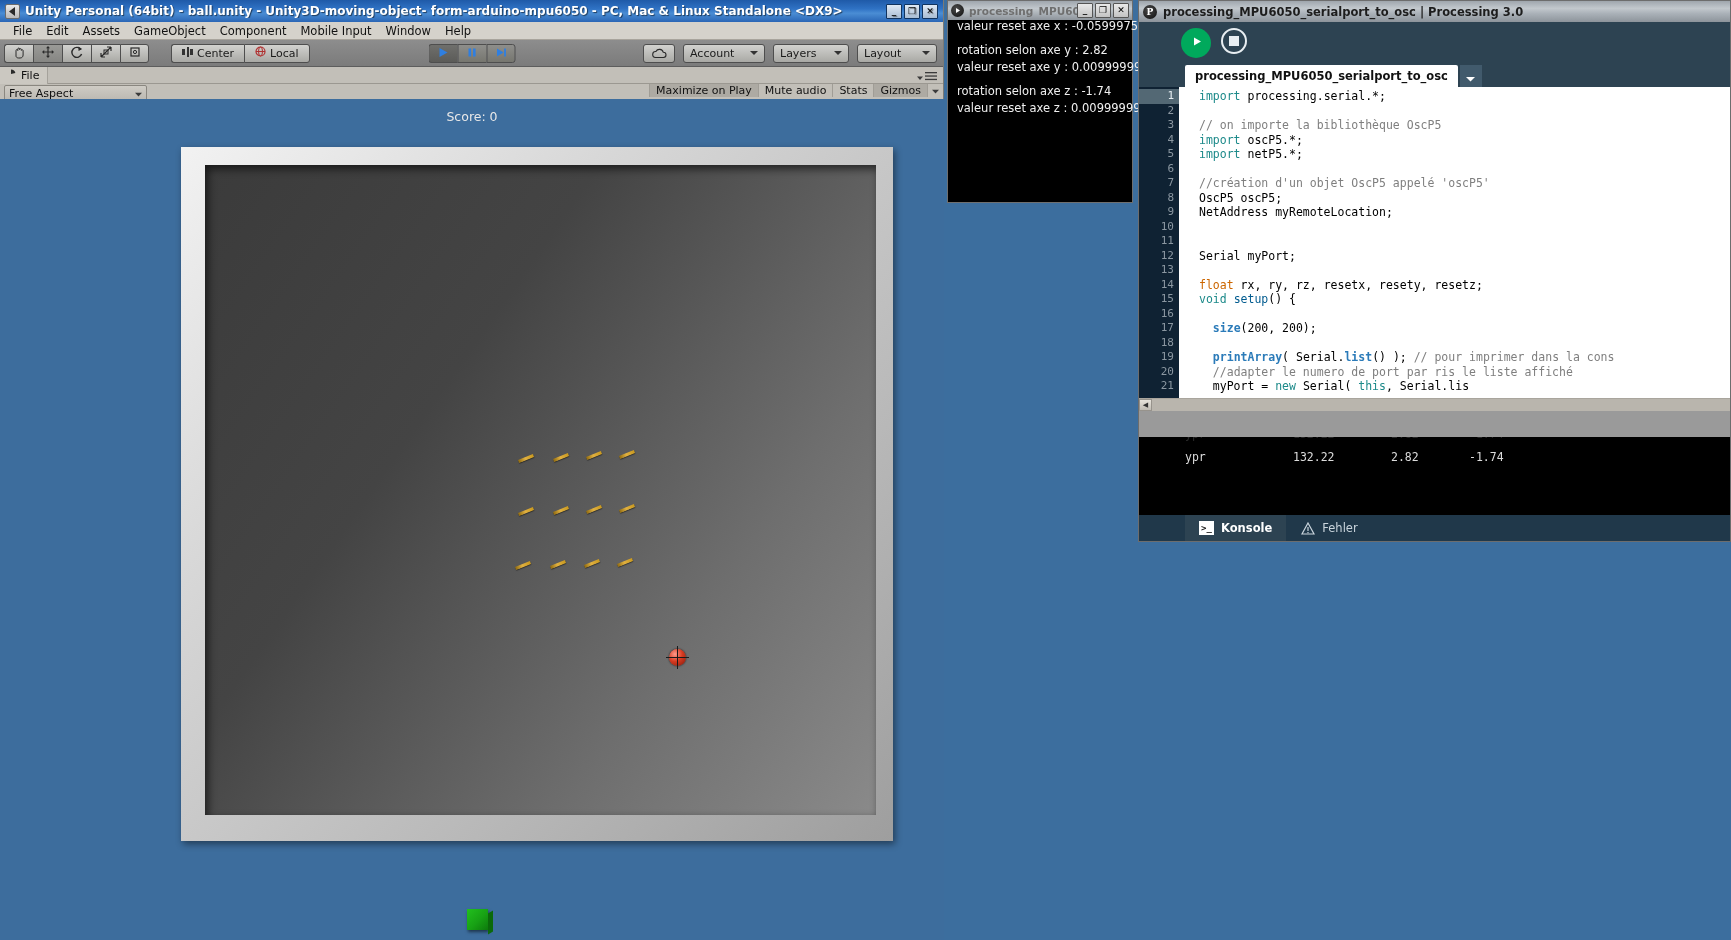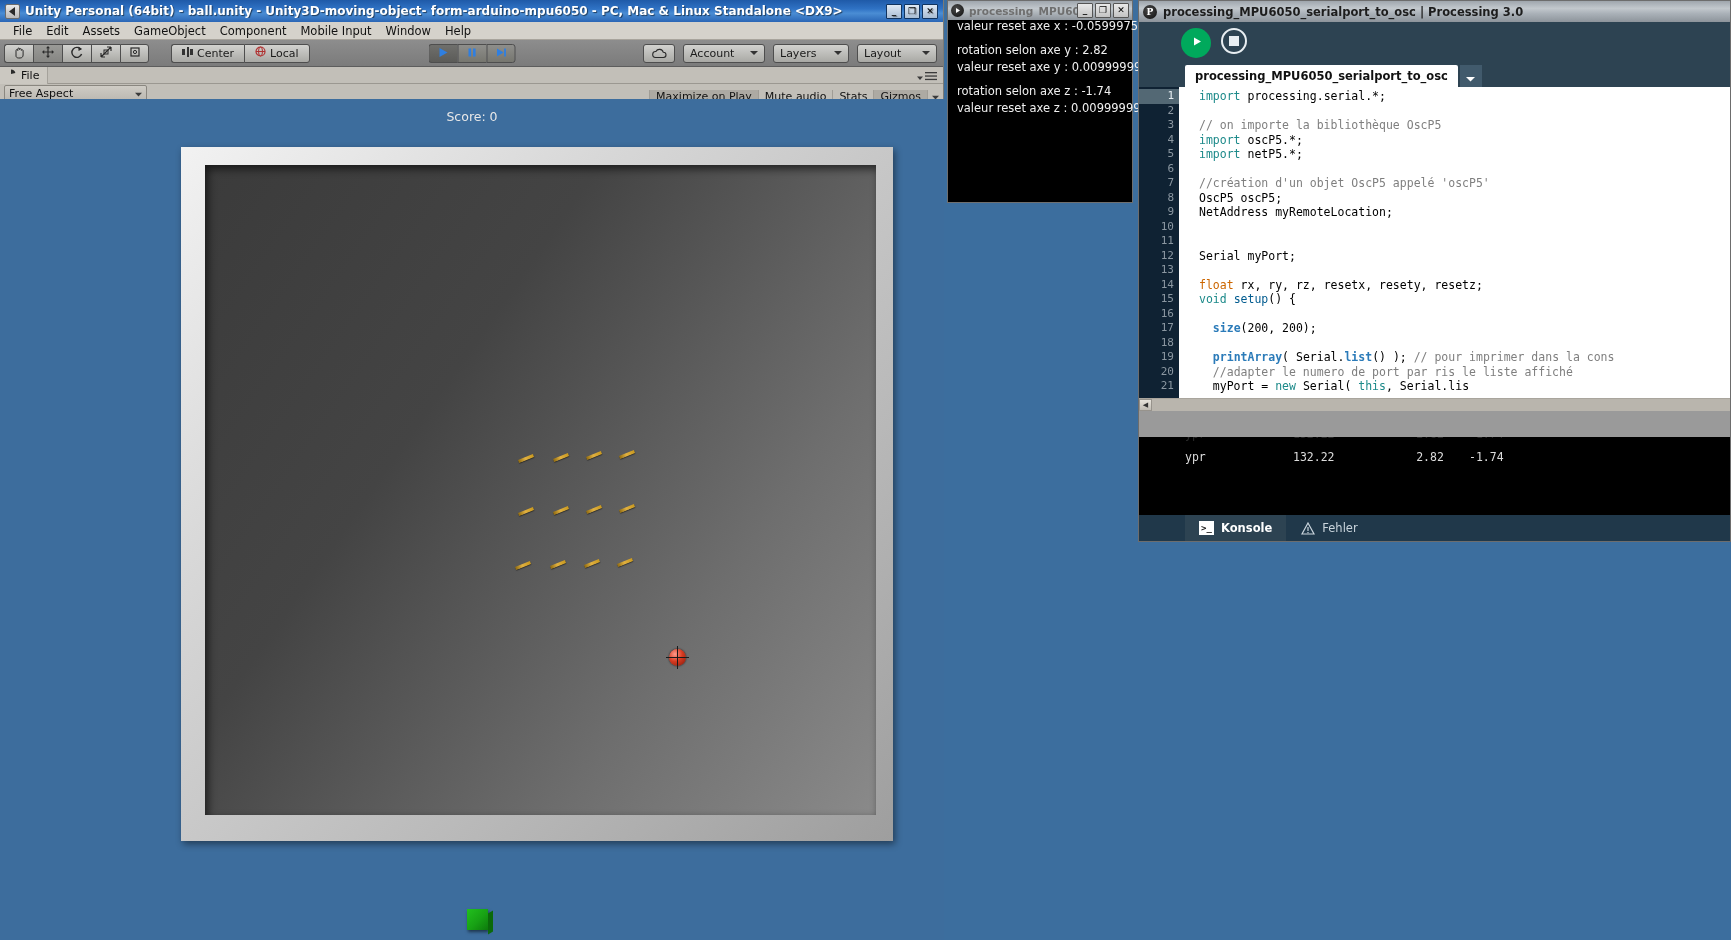--- a/index.html
+++ b/index.html
@@ -126,21 +126,21 @@
     border-bottom: 1px solid #8d8a84;
     position: relative;
   }
   .aspect {
     width: 143px; height: 17px; margin-left:4px;
     background: linear-gradient(to bottom,#cfccc5,#bab7b0);
     border:1px solid #8a8780; border-radius:2px;
     display:flex;align-items:center;justify-content:space-between;
     padding: 0 4px; font-size: 11px; color:#111;
   }
-  .vb-right { position:absolute; right:0; display:flex; height:19px; align-items:flex-end;text-decoration:underline; }
+  .vb-right { position:absolute; right:0; display:flex; height:19px; align-items:flex-start; }
   .vb-btn {
     padding: 0 6px; display:flex; align-items:center;
     font-size: 11px; color:#111;
     border-left: 1px solid #a09d96;
     background: #c2bfb8;
   }
   .vb-btn.on { background: #adaaa3; }
   .vb-btn.arrow { padding: 0 4px; }
 
   
@@ -290,21 +290,21 @@
   .p-console {
     height: 78px; background:#000; color:#dcdcdc;
     font-family:"DejaVu Sans Mono","Liberation Mono",monospace;
     font-size: 11.5px; overflow:hidden; position:relative;
   }
   .p-console .crow {
     display:flex; padding: 4px 0 4px 46px; line-height:15px;
   }
   .p-console .c1 { width: 108px; }
   .p-console .c2 { width: 98px; }
-  .p-console .c3 { width: 78px; text-align: center; }
+  .p-console .c3 { width: 78px; }
   .p-bottomtabs {
     height: 26px; background:#20384a; display:flex; align-items:stretch;
     padding-left: 46px;
   }
   .p-btab {
     display:flex;align-items:center;gap:7px; padding: 0 14px;
     font-size: 11.5px; color:#c9d4dc;
   }
   .p-btab.active { background:#2d4352; color:#fff; font-weight:bold; }
   .p-btab .bi {

